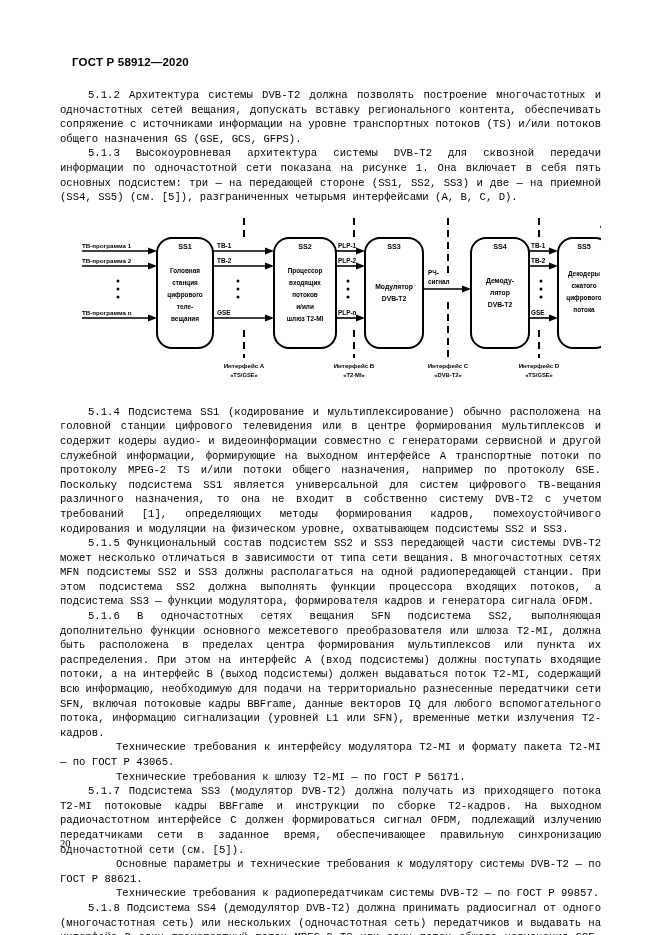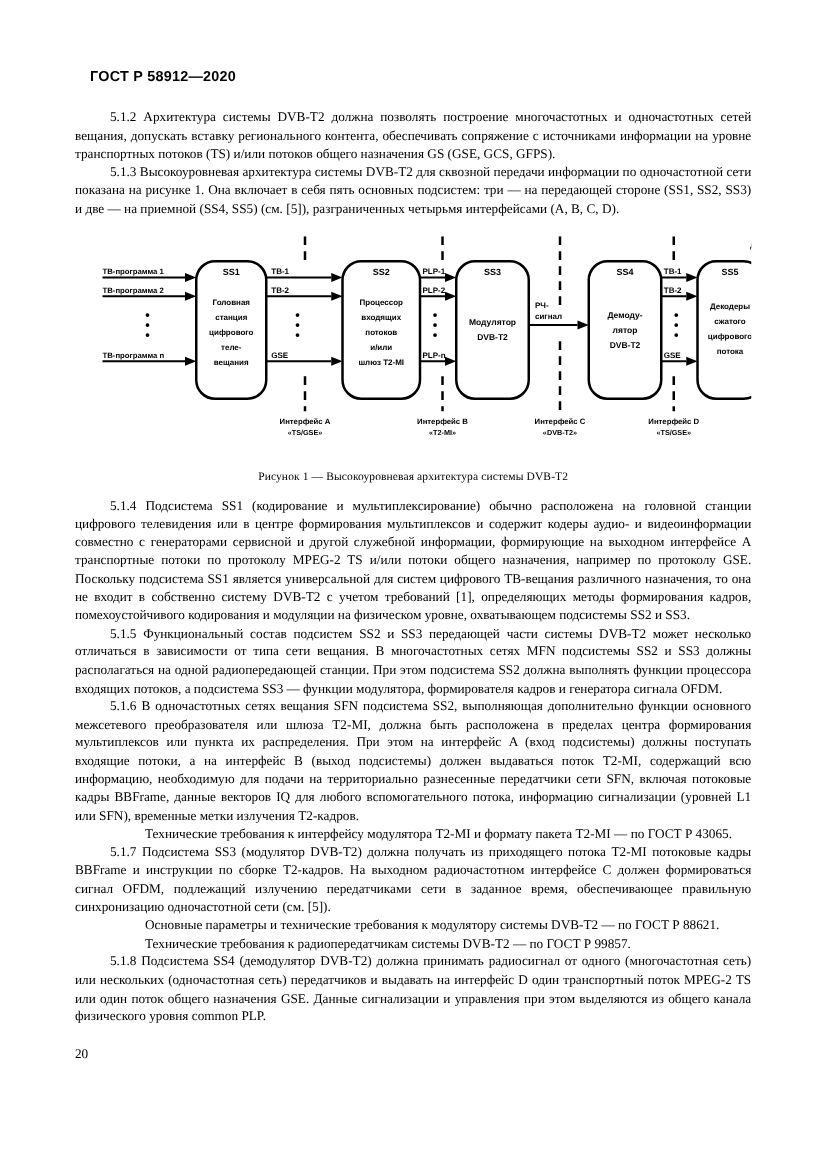--- a/index.html
+++ b/index.html
@@ -35,21 +35,21 @@
     left: 60px;
     top: 88px;
     width: 541px;
   }
   p.body-par {
     margin: 0;
     font-size: 10.6px;
     line-height: 14.6px;
     text-align: justify;
     text-indent: 28px;
-    font-family: Liberation Serif, serif;
+    font-family: Liberation Mono, monospace;
   }
   p.body-par.indent-big {
     text-indent: 56px;
   }
   .figure-wrap {
     margin-top: 13px;
     margin-bottom: 9px;
     position: relative;
     height: 178px;
   }
@@ -242,26 +242,26 @@
           <circle cx="561" cy="63" r="1.5" fill="#000"></circle>
           <circle cx="561" cy="71" r="1.5" fill="#000"></circle>
           <circle cx="561" cy="79" r="1.5" fill="#000"></circle>
         </g>
         <text class="dgm-text" x="540" y="9" font-size="5.6">Декодированные</text>
         <text class="dgm-text" x="548" y="17" font-size="5.6">программы</text>
 
       </svg>
     </div>
 
-    <div class="fig-caption">Рисунок 1 — Высокоуровневая архитектура системы DVB-T2</div>
 
     <p class="body-par">5.1.4 Подсистема SS1 (кодирование и мультиплексирование) обычно расположена на головной станции цифрового телевидения или в центре формирования мультиплексов и содержит кодеры аудио- и видеоинформации совместно с генераторами сервисной и другой служебной информации, формирующие на выходном интерфейсе A транспортные потоки по протоколу MPEG-2 TS и/или потоки общего назначения, например по протоколу GSE. Поскольку подсистема SS1 является универсальной для систем цифрового ТВ-вещания различного назначения, то она не входит в собственно систему DVB-T2 с учетом требований [1], определяющих методы формирования кадров, помехоустойчивого кодирования и модуляции на физическом уровне, охватывающем подсистемы SS2 и SS3.</p>
     <p class="body-par">5.1.5 Функциональный состав подсистем SS2 и SS3 передающей части системы DVB-T2 может несколько отличаться в зависимости от типа сети вещания. В многочастотных сетях MFN подсистемы SS2 и SS3 должны располагаться на одной радиопередающей станции. При этом подсистема SS2 должна выполнять функции процессора входящих потоков, а подсистема SS3 — функции модулятора, формирователя кадров и генератора сигнала OFDM.</p>
     <p class="body-par">5.1.6 В одночастотных сетях вещания SFN подсистема SS2, выполняющая дополнительно функции основного межсетевого преобразователя или шлюза T2-MI, должна быть расположена в пределах центра формирования мультиплексов или пункта их распределения. При этом на интерфейс A (вход подсистемы) должны поступать входящие потоки, а на интерфейс B (выход подсистемы) должен выдаваться поток T2-MI, содержащий всю информацию, необходимую для подачи на территориально разнесенные передатчики сети SFN, включая потоковые кадры BBFrame, данные векторов IQ для любого вспомогательного потока, информацию сигнализации (уровней L1 или SFN), временные метки излучения T2-кадров.</p>
     <p class="body-par indent-big">Технические требования к интерфейсу модулятора T2-MI и формату пакета T2-MI — по ГОСТ Р 43065.</p>
+    <p class="body-par indent-big">Технические требования к шлюзу T2-MI — по ГОСТ Р 56171.</p>
     <p class="body-par">5.1.7 Подсистема SS3 (модулятор DVB-T2) должна получать из приходящего потока T2-MI потоковые кадры BBFrame и инструкции по сборке T2-кадров. На выходном радиочастотном интерфейсе C должен формироваться сигнал OFDM, подлежащий излучению передатчиками сети в заданное время, обеспечивающее правильную синхронизацию одночастотной сети (см. [5]).</p>
     <p class="body-par indent-big">Основные параметры и технические требования к модулятору системы DVB-T2 — по ГОСТ Р 88621.</p>
     <p class="body-par indent-big">Технические требования к радиопередатчикам системы DVB-T2 — по ГОСТ Р 99857.</p>
     <p class="body-par">5.1.8 Подсистема SS4 (демодулятор DVB-T2) должна принимать радиосигнал от одного (многочастотная сеть) или нескольких (одночастотная сеть) передатчиков и выдавать на интерфейс D один транспортный поток MPEG-2 TS или один поток общего назначения GSE. Данные сигнализации и управления при этом выделяются из общего канала физического уровня common PLP.</p>
 
   </div>
 
   <div class="page-number">20</div>
 
 </div>

